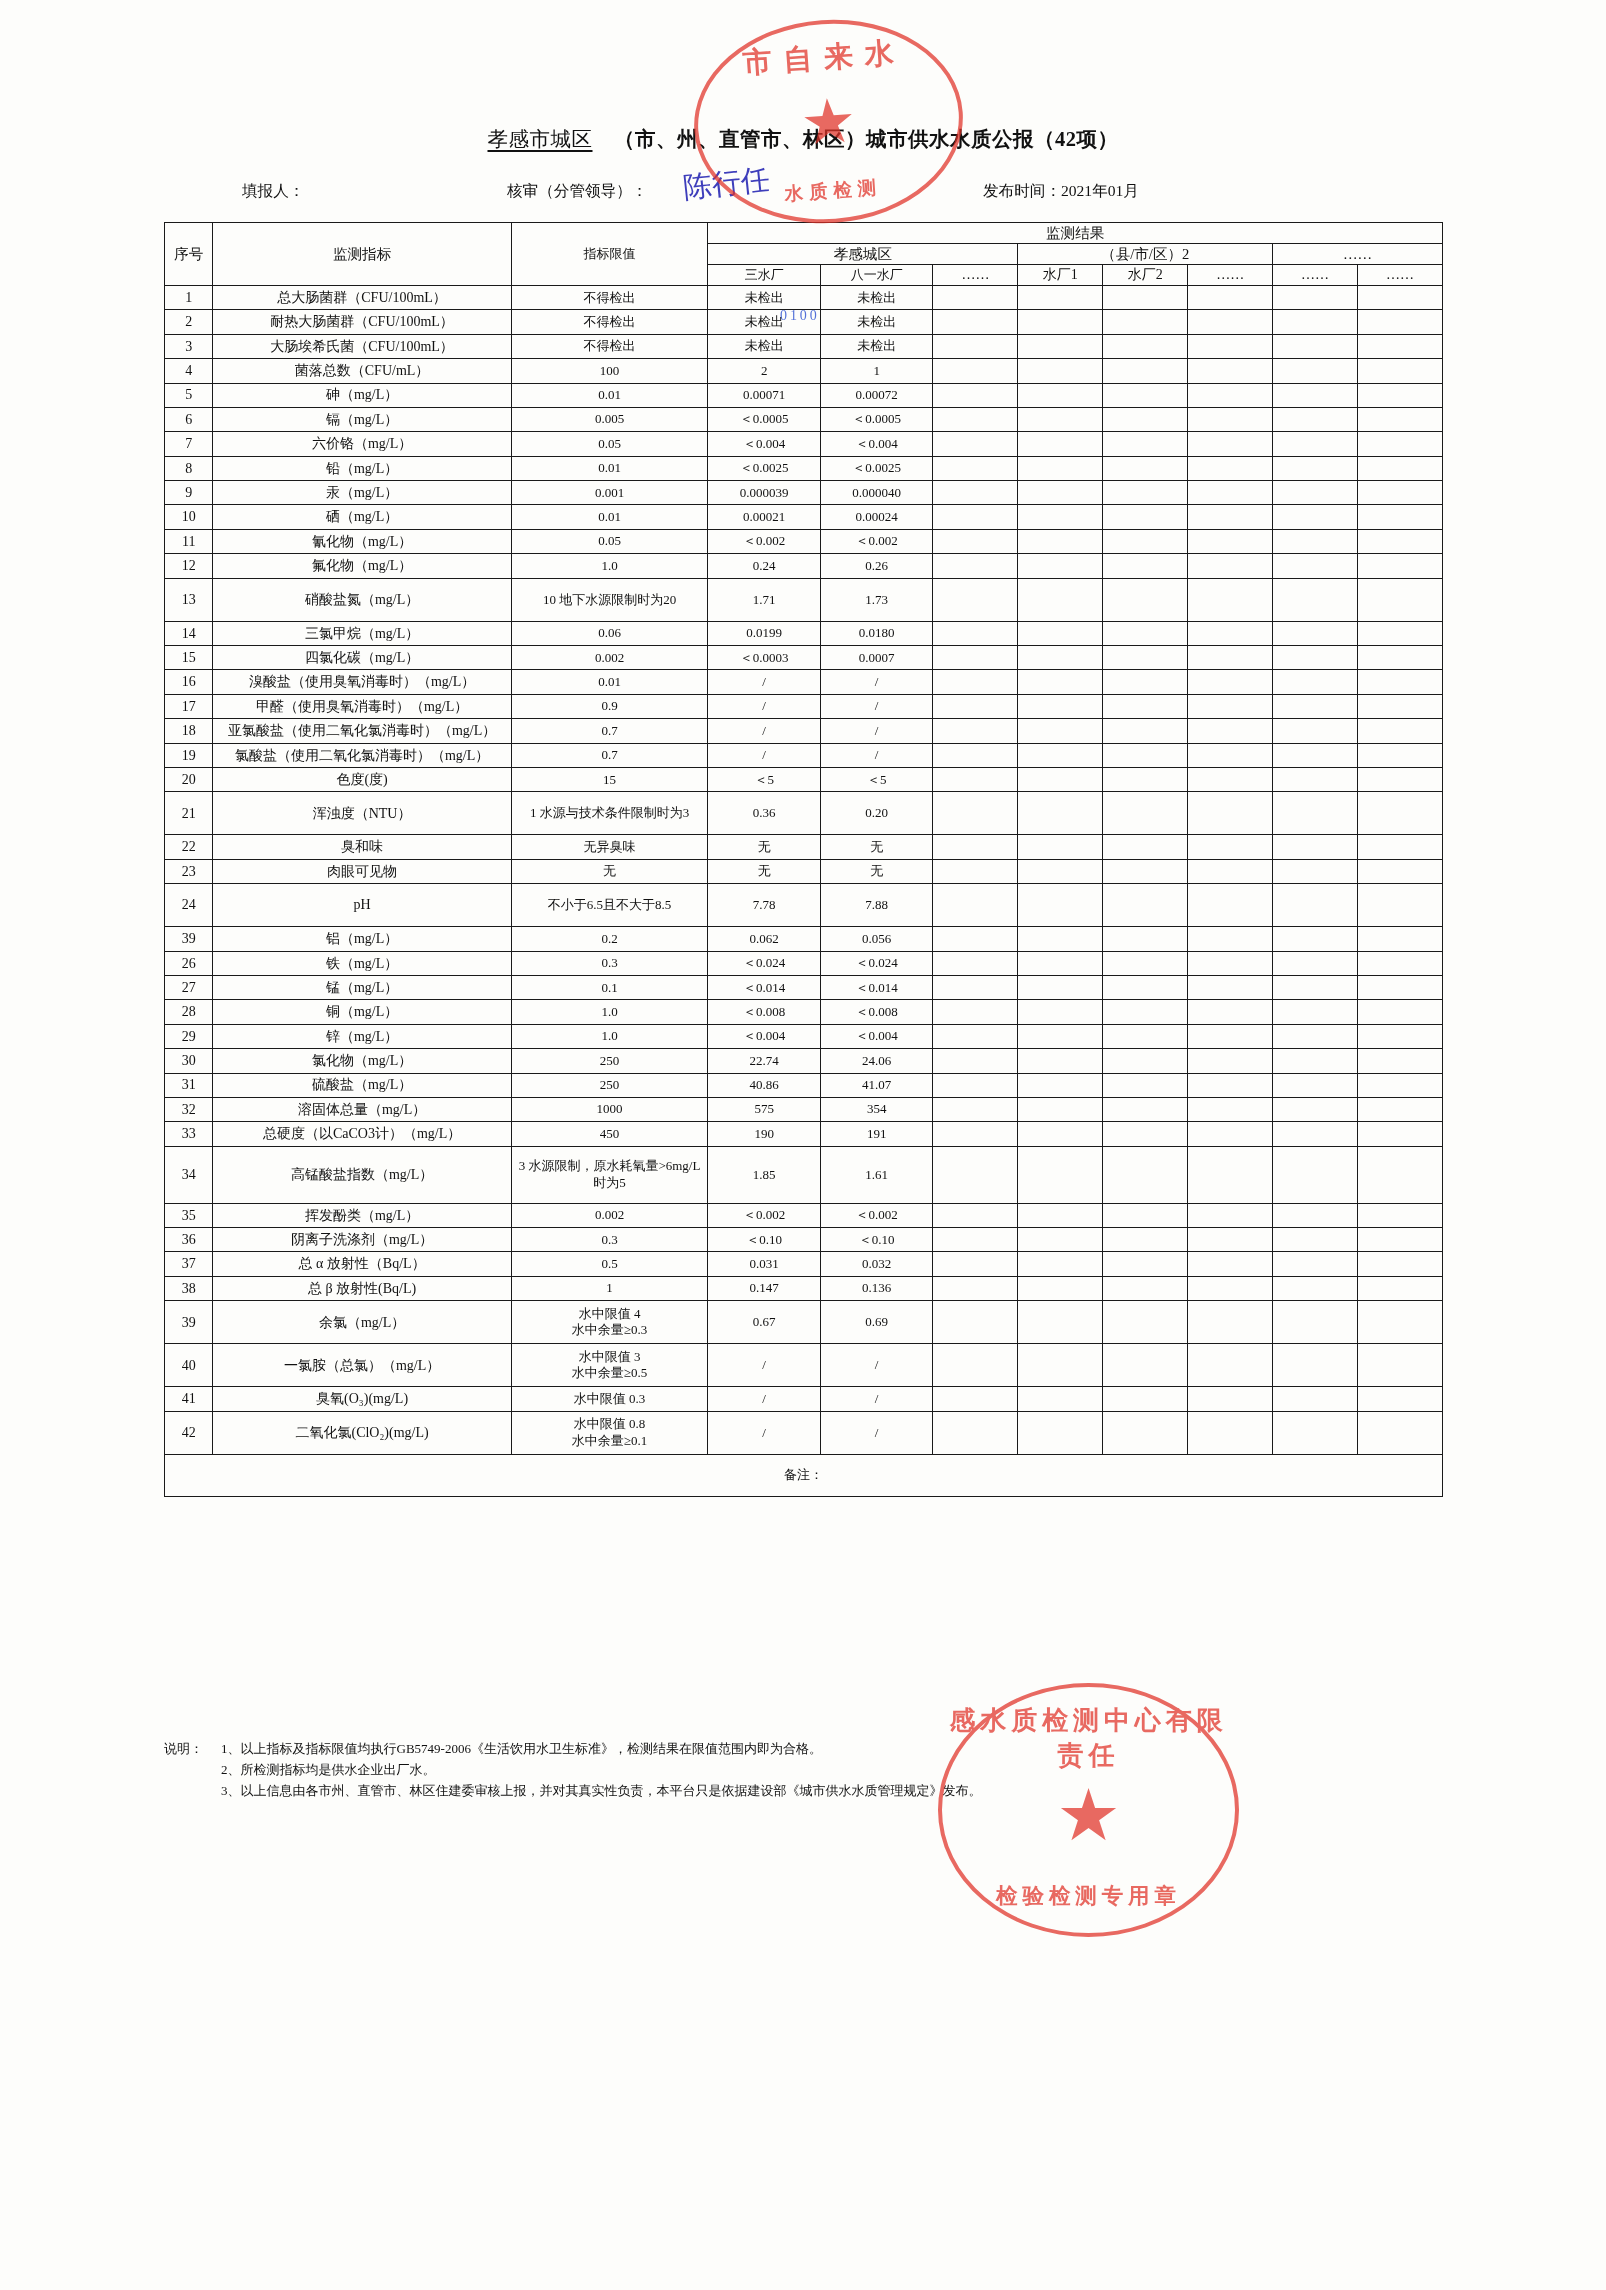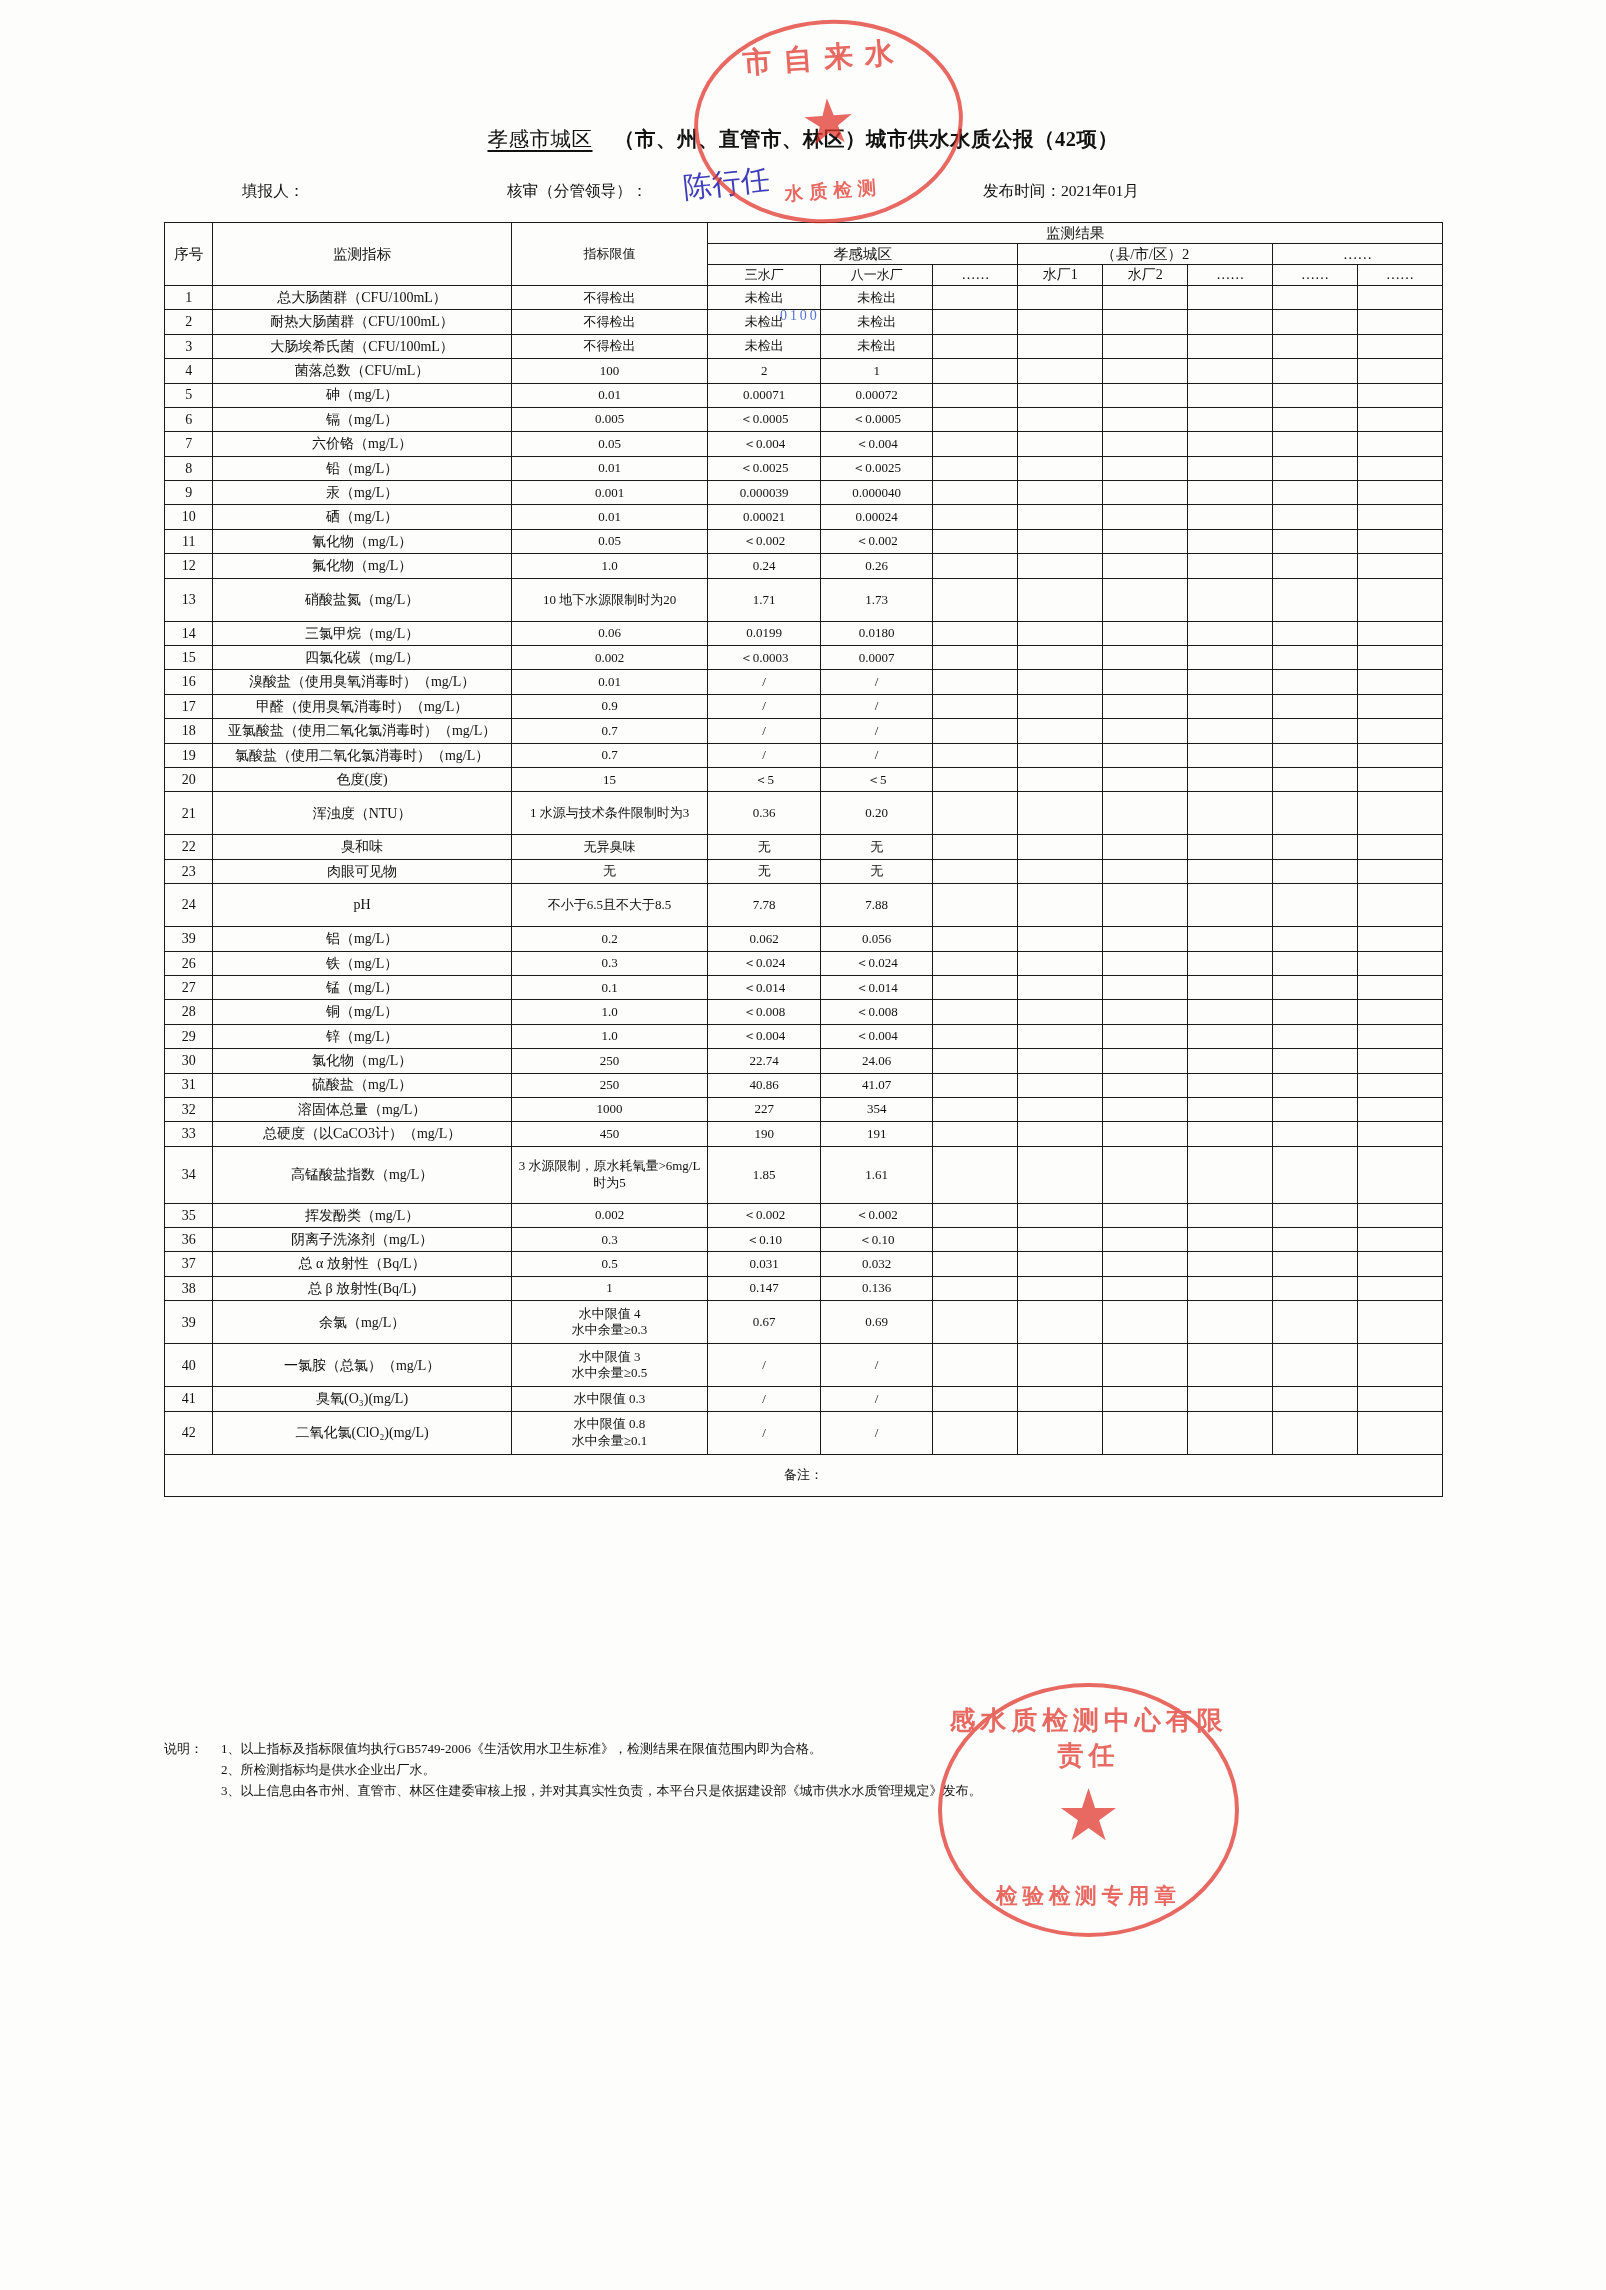--- a/index.html
+++ b/index.html
@@ -645,21 +645,21 @@
           <td class="val-sm">&nbsp;</td>
           <td class="val-sm">&nbsp;</td>
           <td class="val-sm">&nbsp;</td>
           <td class="val-sm">&nbsp;</td>
           <td class="val-sm">&nbsp;</td>
         </tr>
         <tr class="rowh">
           <td class="idx">32</td>
           <td class="name">溶固体总量（mg/L）</td>
           <td class="limit">1000</td>
-          <td class="val">227</td>
+          <td class="val">575</td>
           <td class="val">354</td>
           <td class="val-sm">&nbsp;</td>
           <td class="val-sm">&nbsp;</td>
           <td class="val-sm">&nbsp;</td>
           <td class="val-sm">&nbsp;</td>
           <td class="val-sm">&nbsp;</td>
           <td class="val-sm">&nbsp;</td>
         </tr>
         <tr class="rowh">
           <td class="idx">33</td>

